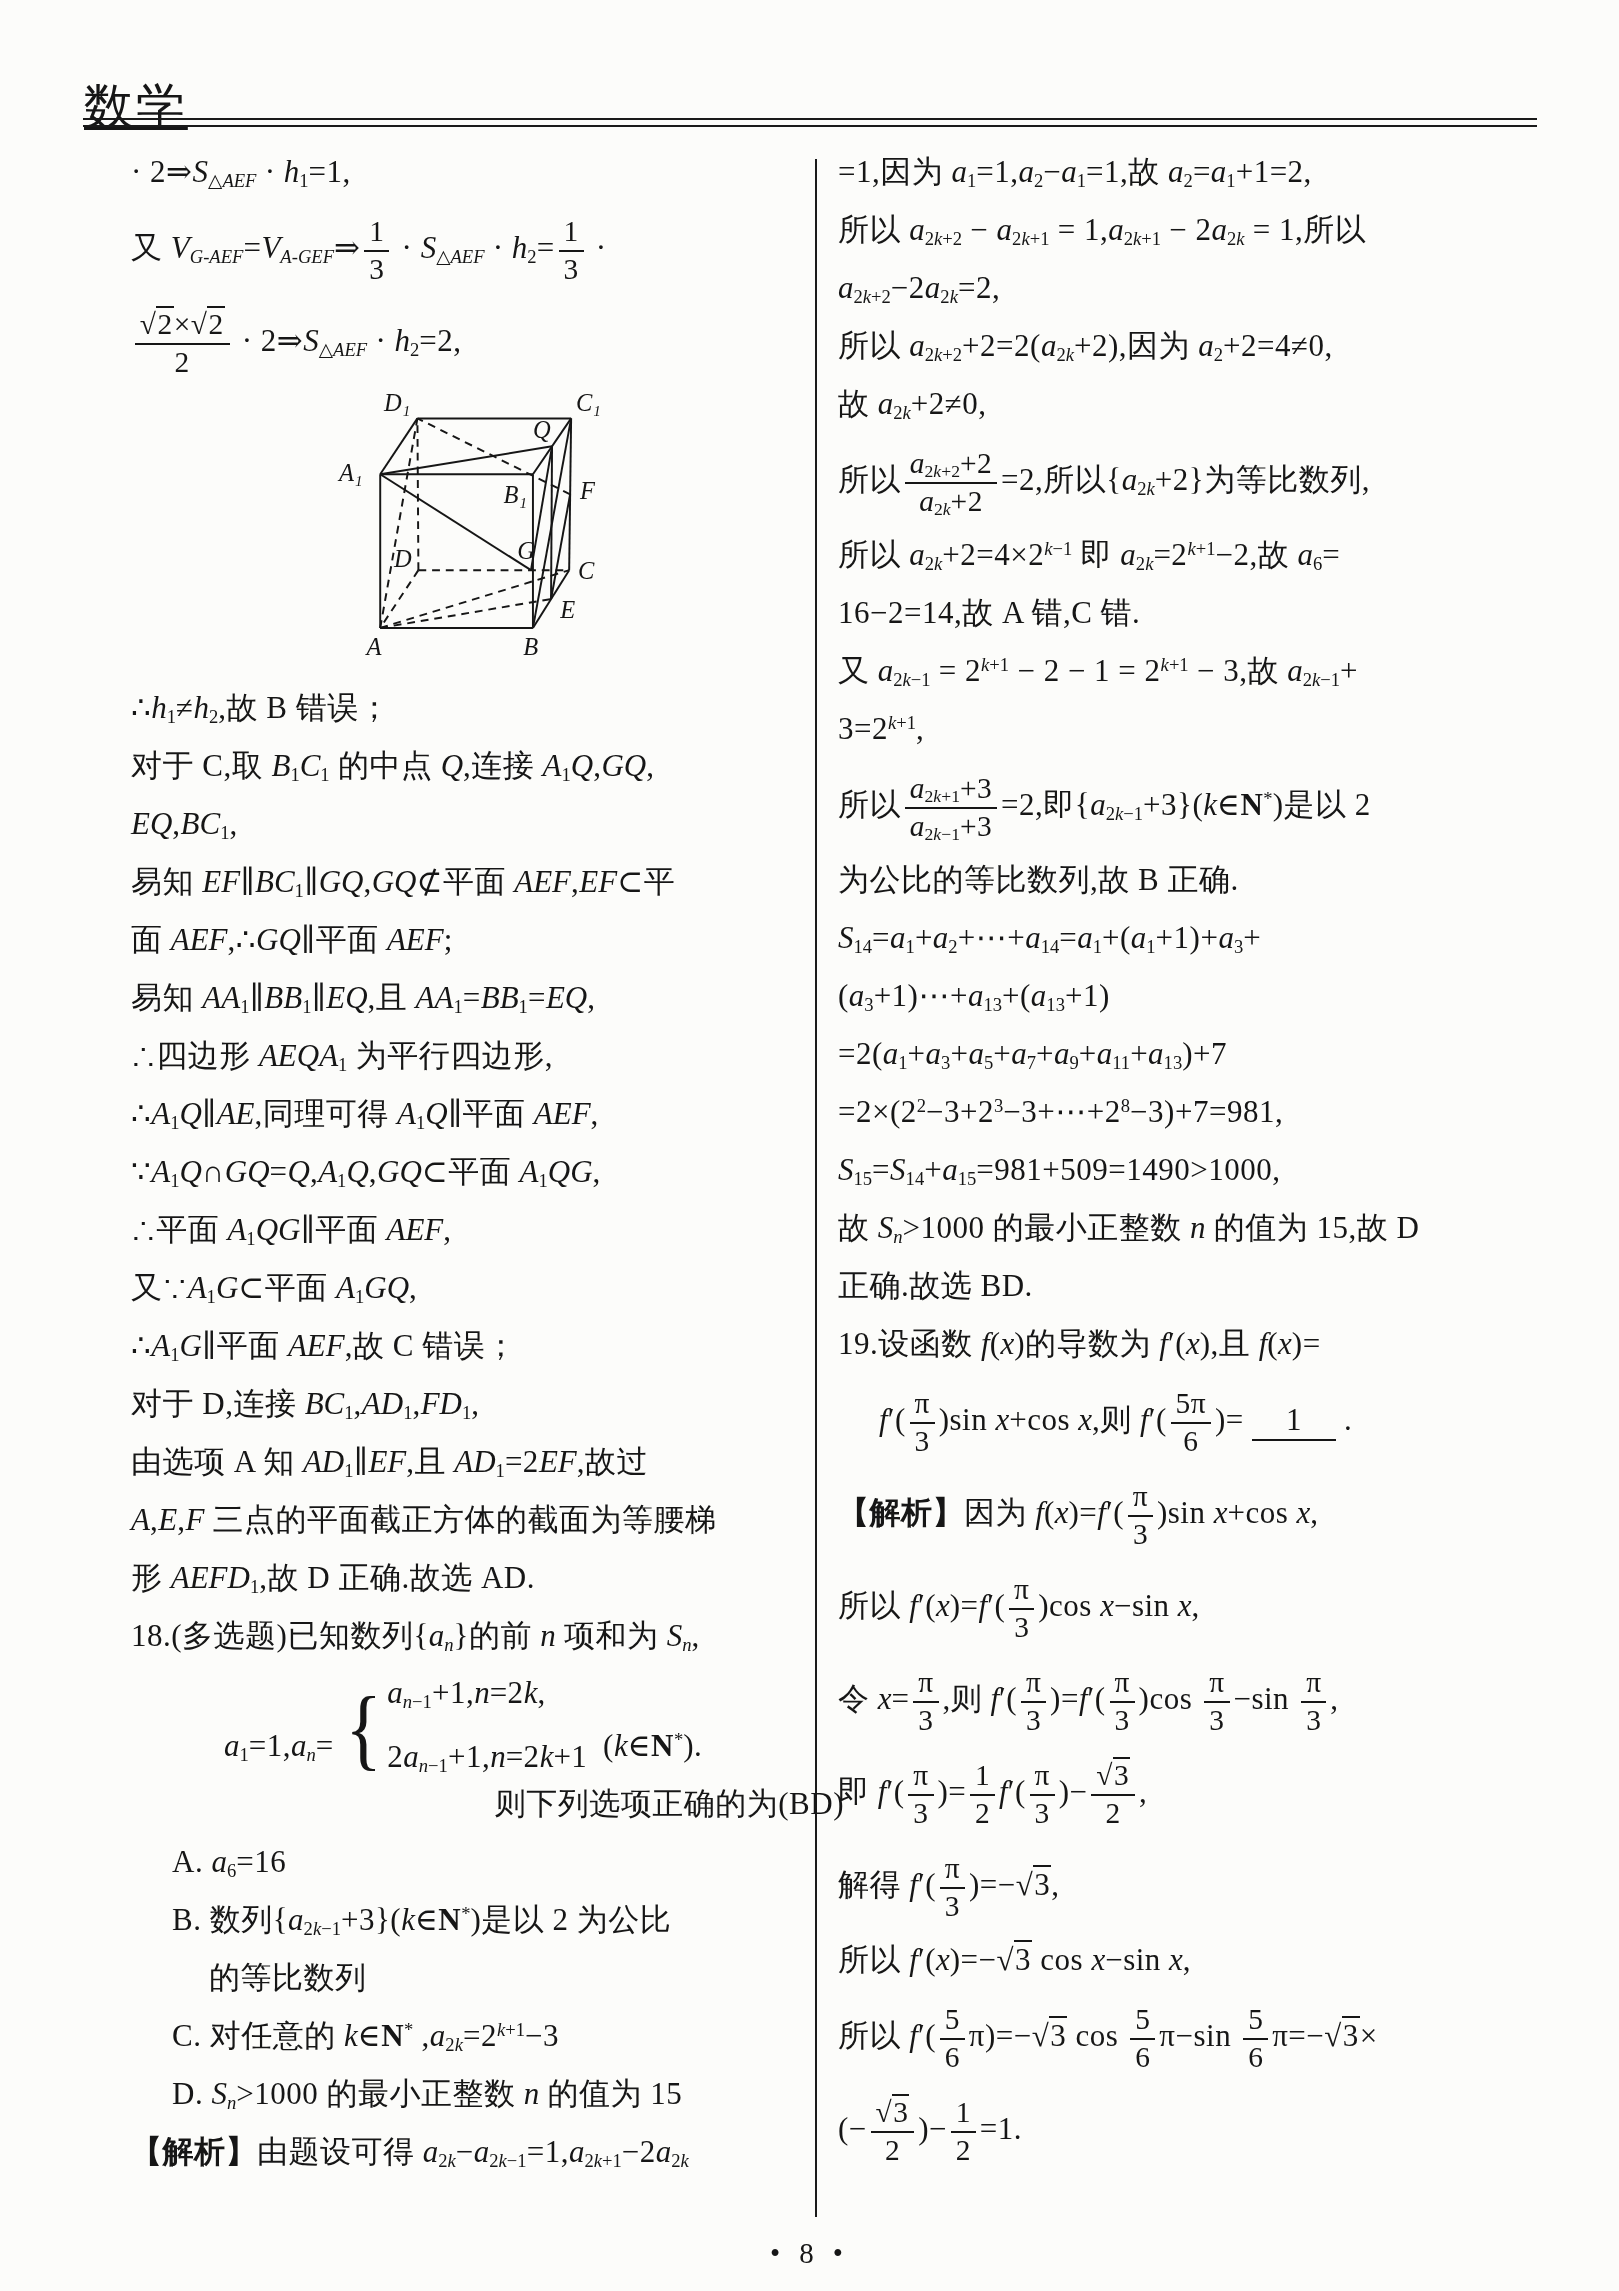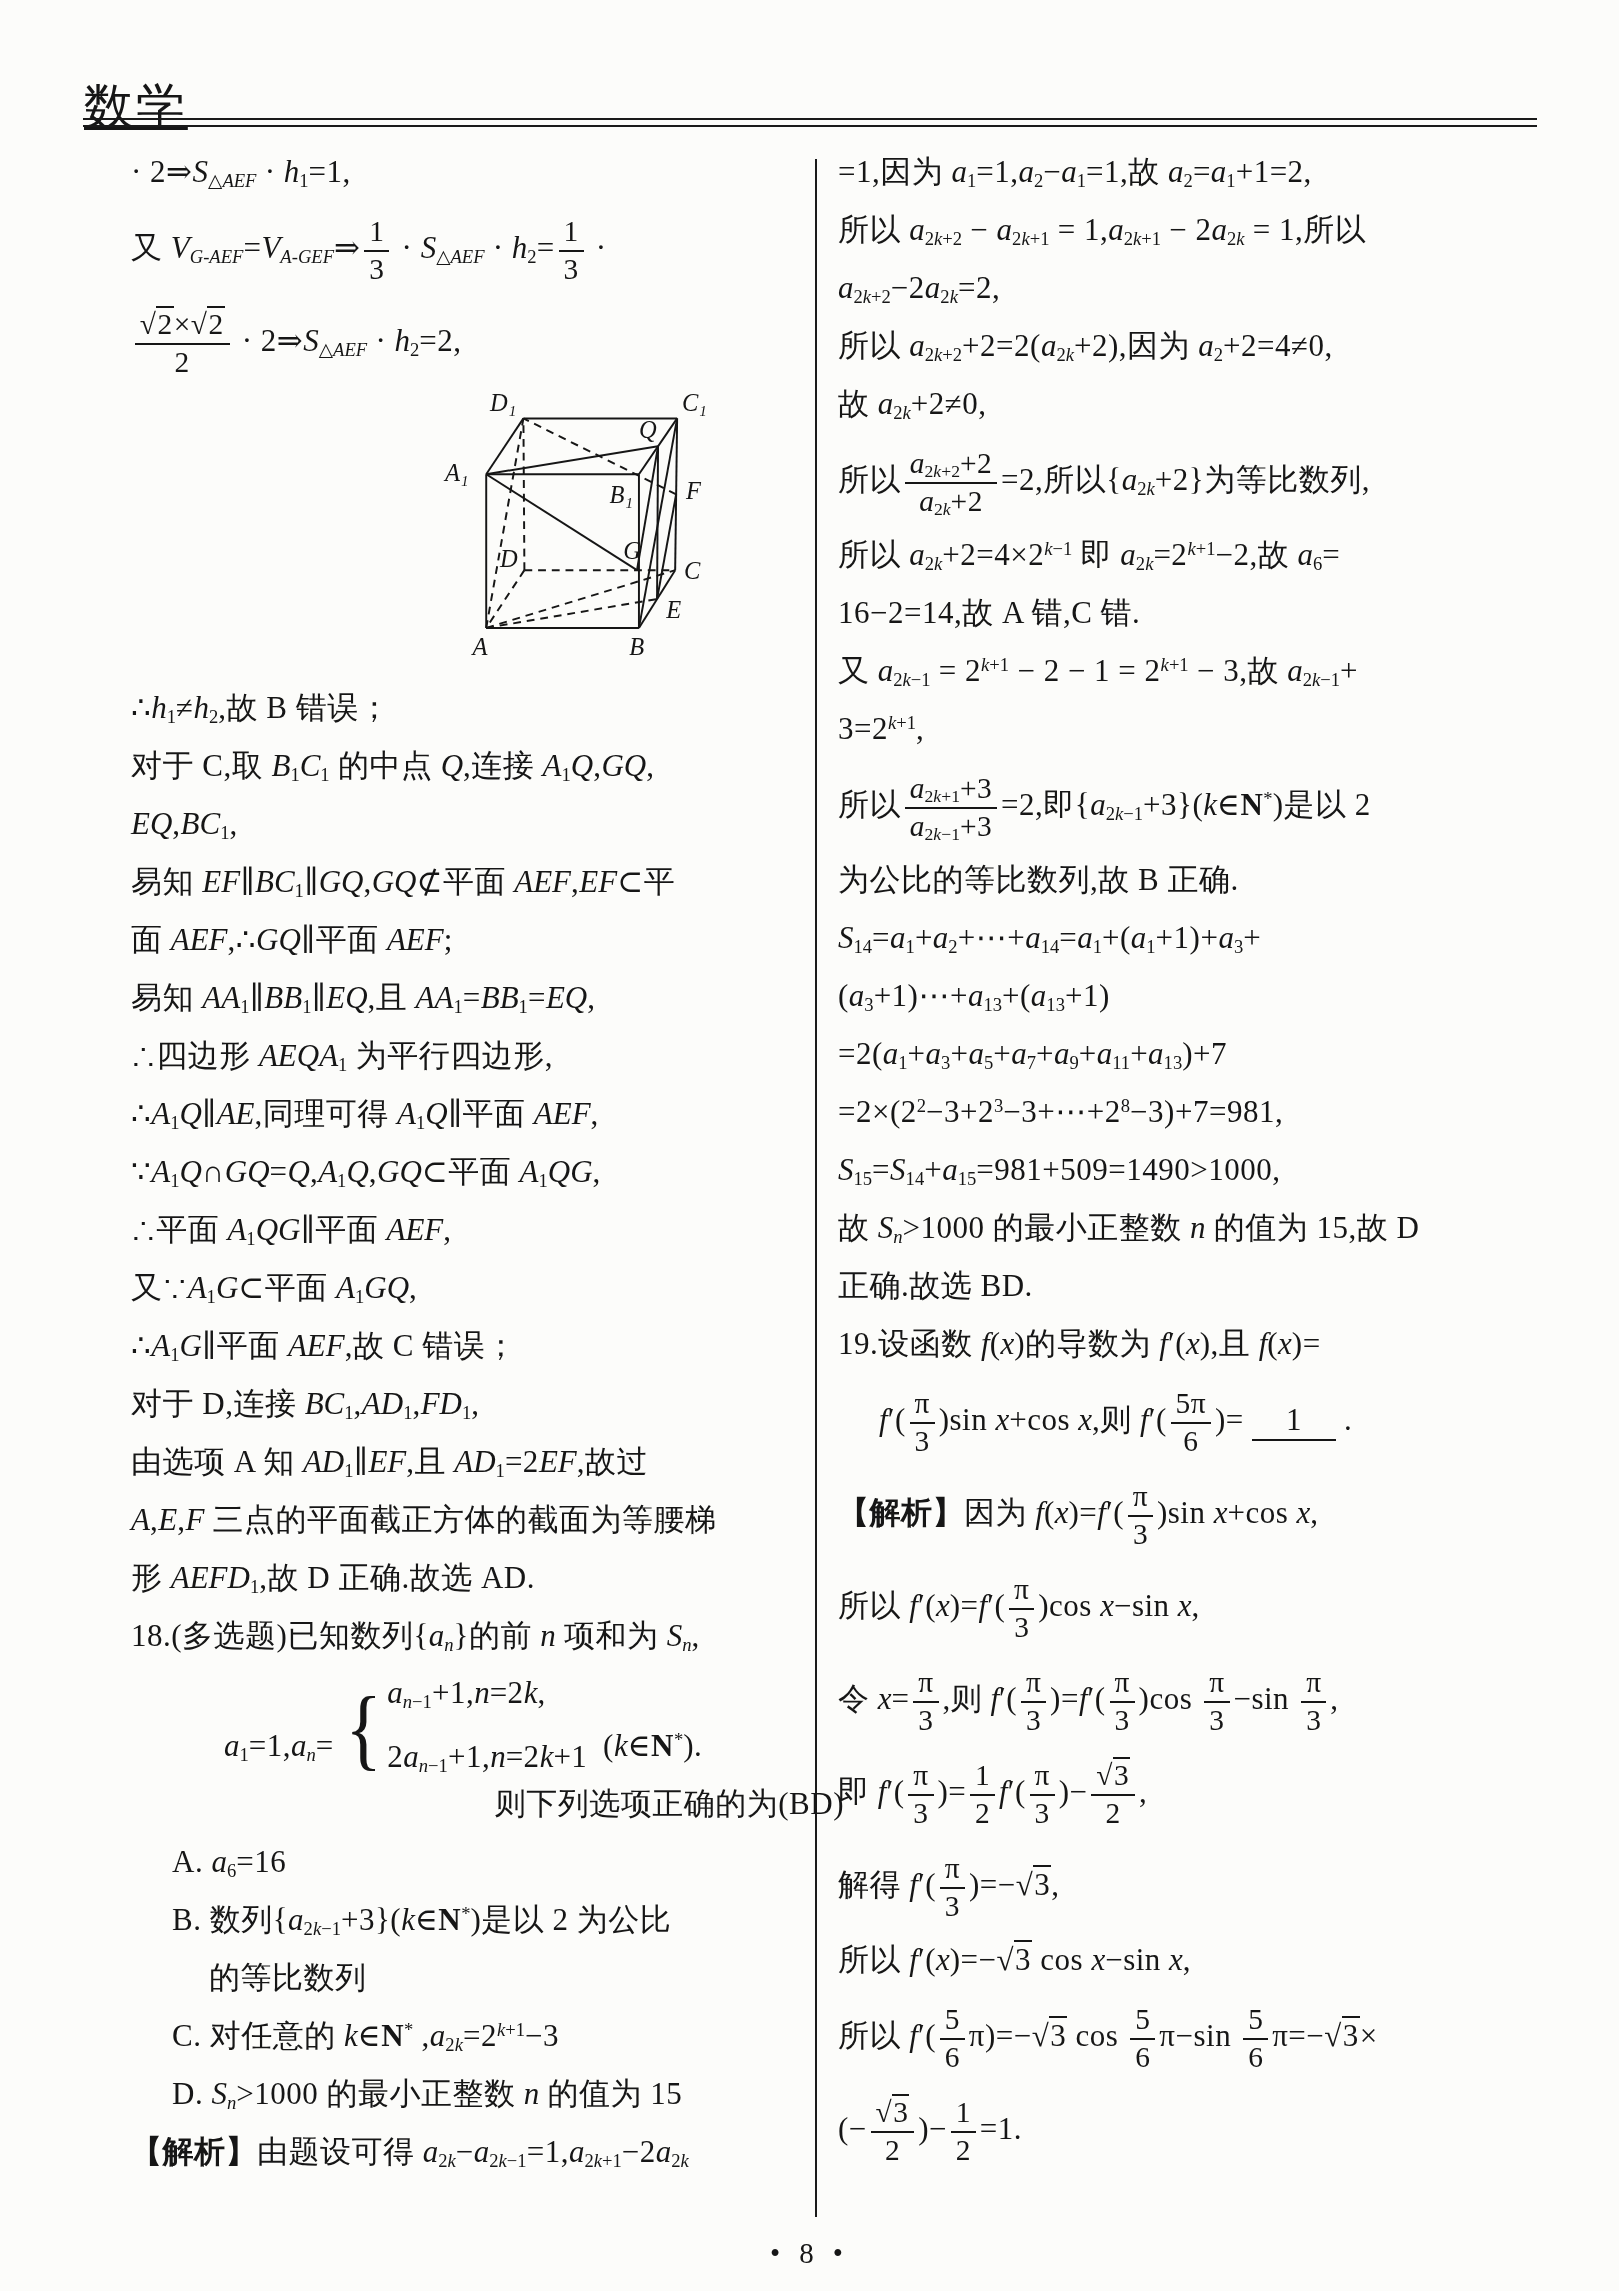--- a/index.html
+++ b/index.html
@@ -32,21 +32,21 @@
   .sqrt .rad{border-top:2px solid #161616;padding:0 1px;}
   .blank{display:inline-block;min-width:73px;border-bottom:2.5px solid #161616;
     text-align:center;margin:0 7.8px;line-height:1.1;padding:0 5.9px 2px;}
   .rm{font-style:normal;}
   .split{display:flex;justify-content:flex-end;align-items:center;}
   .cases-line{display:flex;align-items:flex-end;min-height:110px;margin-left:93px;white-space:nowrap;letter-spacing:0.5px;}
   .brace{font-size:90px;line-height:0.9;font-weight:400;margin:0 2px 5.9px 7.8px;transform:scaleX(0.85);}
   .cases-rows{display:inline-flex;flex-direction:column;gap:27px;}
   .cases-row{line-height:1.2;}
   .cases-post{margin-left:15.7px;}
-  .figure-wrap{height:286px;margin:3.9px 0 2px 110px;text-align:center;}
+  .figure-wrap{height:286px;margin:3.9px 0 2px 110px;}
   .pageno{position:absolute;left:0;right:0;top:2237px;text-align:center;font-size:29px;letter-spacing:5.9px;}
   svg text{font-family:"Liberation Serif","DejaVu Serif",serif;font-style:italic;font-size:25px;fill:#161616;letter-spacing:0;}
 </style>
 </head>
 <body>
 
 <div>
   <div class="header-title">数学</div>
   <div class="double-rule"></div>
   <div class="divider"></div>

